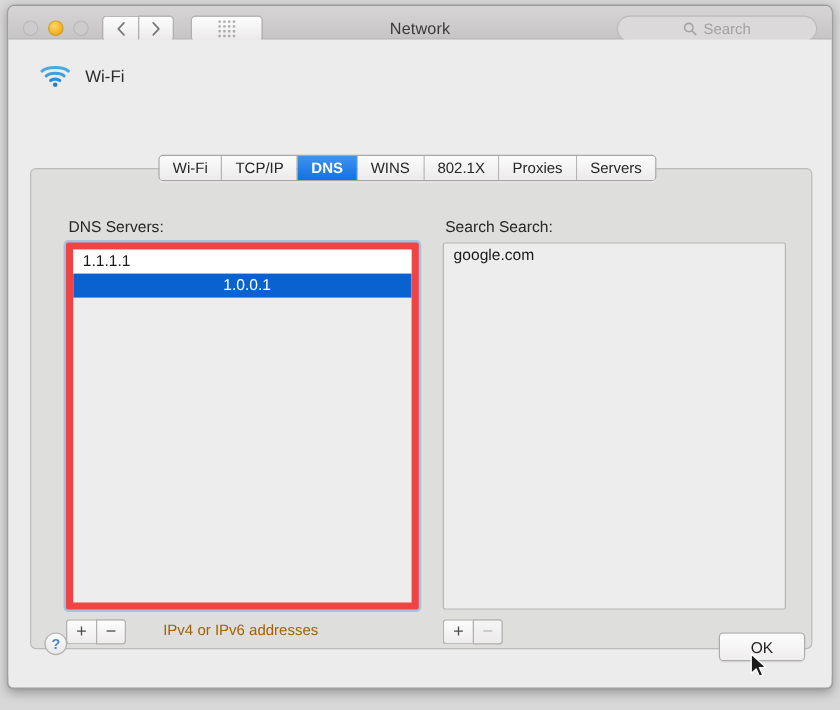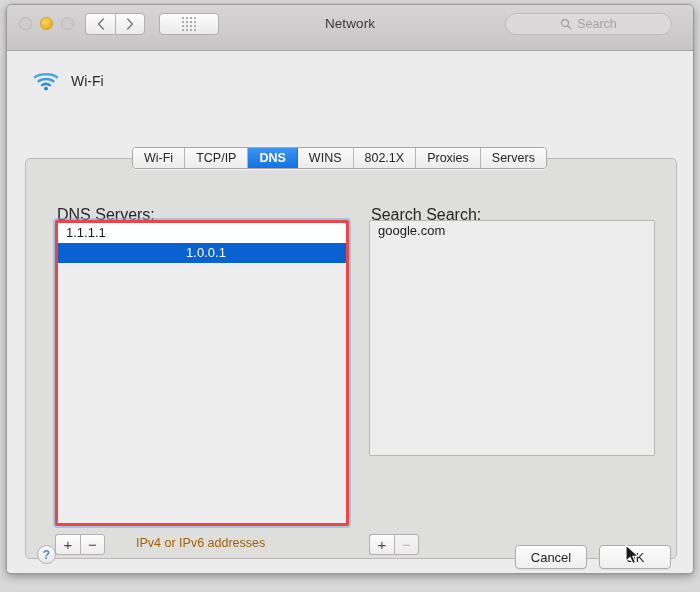--- a/index.html
+++ b/index.html
@@ -26,21 +26,21 @@
     background: #ececec;
     border: 1px solid #9a9a9a;
     box-shadow: 0 3px 9px rgba(0,0,0,0.30), 0 0 0 0.5px rgba(0,0,0,0.08);
     overflow: hidden;
     box-sizing: border-box;
   }
 
   
   .titlebar {
     position: relative;
-    height: 46px;
+    height: 28px;
     background: linear-gradient(to bottom, #d6d4d4 0%, #c7c5c5 100%);
     border-bottom: 1px solid #a6a4a4;
     box-sizing: border-box;
   }
   .lights {
     position: absolute;
     left: 12px;
     top: 12px;
     display: flex;
     gap: 8px;
@@ -102,21 +102,21 @@
     left: 0; right: 0; top: 11px;
     text-align: center;
     font-size: 13.5px;
     color: #3a3a3a;
     font-weight: normal;
     letter-spacing: 0.1px;
   }
 
   .search-field {
     position: absolute;
-    right: 21px;
+    right: 12px;
     top: 8px;
     width: 167px;
     height: 22px;
     background: #dbd9d9;
     border: 1px solid #bcbaba;
     border-radius: 11px;
     box-sizing: border-box;
     display: flex;
     align-items: center;
     justify-content: center;
@@ -190,47 +190,46 @@
     width: 652px;
     height: 401px;
     background: #dededd;
     border: 1px solid #bbb9b9;
     border-radius: 5px;
     box-sizing: border-box;
   }
 
   .col-label {
     position: absolute;
-    font-size: 16px;
+    font-size: 13px;
     color: #262626;
-    margin-top: 7px;
   }
   .lbl-dns    { left: 31px;  top: 40px; }
   .lbl-search { left: 345px; top: 40px; }
 
   .listbox {
     position: absolute;
     box-sizing: border-box;
     background: #ededed;
     overflow: hidden;
   }
   .listbox.focused {
     left: 29px;
     top: 61px;
     width: 294px;
     height: 306px;
-    border: 3px solid #ef4444;
+    border: 6px solid #ef4444;
     border-radius: 2px;
     box-shadow: 0 0 0 2px rgba(120,170,225,0.55);
   }
   .listbox.plain {
     left: 343px;
     top: 61px;
     width: 286px;
-    height: 236px;
+    height: 306px;
     border: 1px solid #b7b5b5;
     border-radius: 2px;
   }
   .row {
     height: 20px;
     line-height: 20px;
     padding-left: 8px;
     font-size: 13px;
     color: #1a1a1a;
     box-sizing: border-box;
@@ -427,21 +426,20 @@
 
       <div class="stepper right">
         <div class="sbtn first">+</div>
         <div class="sbtn last disabled">−</div>
       </div>
     </div>
 
     <div class="help-btn">?</div>
 
     <div class="footer-btns">
-      <div class="pushbtn">Cancel</div>
       <div class="pushbtn">OK</div>
     </div>
   </div>
 </div>
 
 <svg class="cursor" width="16" height="24" viewBox="0 0 16 24">
   <path d="M1 1 L1 17.2 L5.1 13.4 L7.9 19.6 L10.6 18.4 L7.8 12.3 L13.2 12.1 Z" fill="#1a1a1a" stroke="#ffffff" stroke-width="1.1" stroke-linejoin="round"></path>
 </svg>
 
 </body></html>

